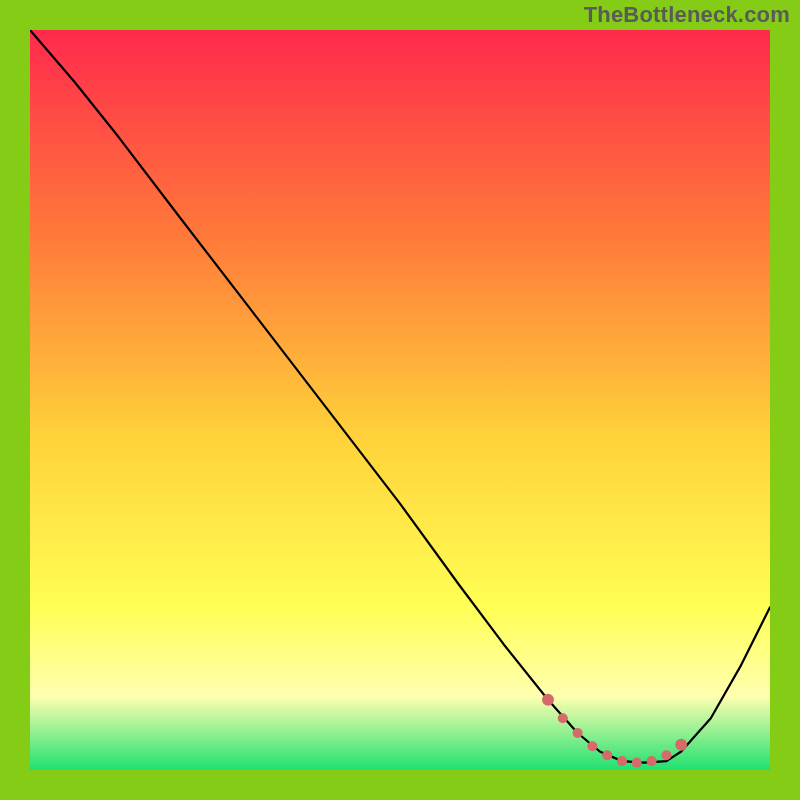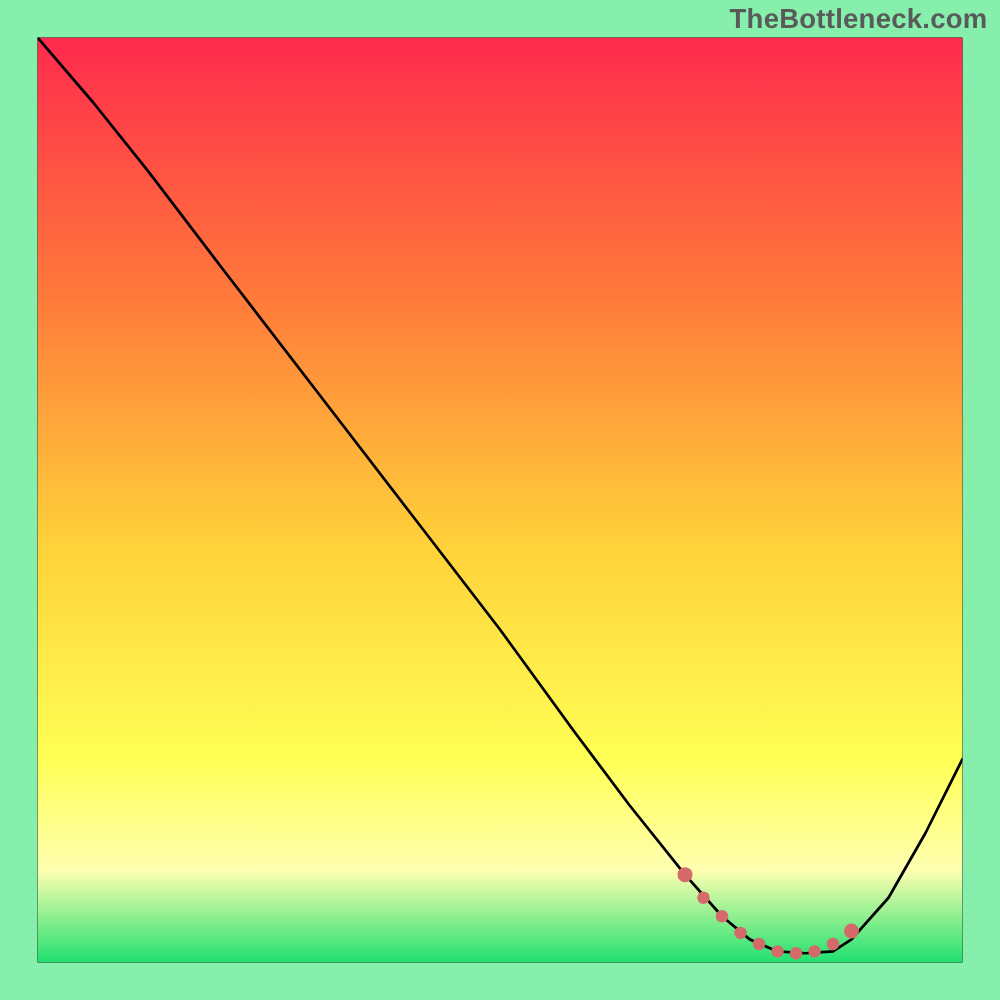--- a/index.html
+++ b/index.html
@@ -8,21 +8,21 @@
     width: 800px;
     height: 800px;
     background: #000;
     overflow: hidden;
     font-family: Arial, Helvetica, sans-serif;
   }
   .frame {
     position: relative;
     width: 800px;
     height: 800px;
-    background: #86efac;
+    background: #84cc16;
   }
   .watermark {
     position: absolute;
     top: 2px;
     right: 10px;
     color: #5a5a5a;
     font-weight: bold;
     font-size: 22px;
     letter-spacing: 0.2px;
     z-index: 30;

